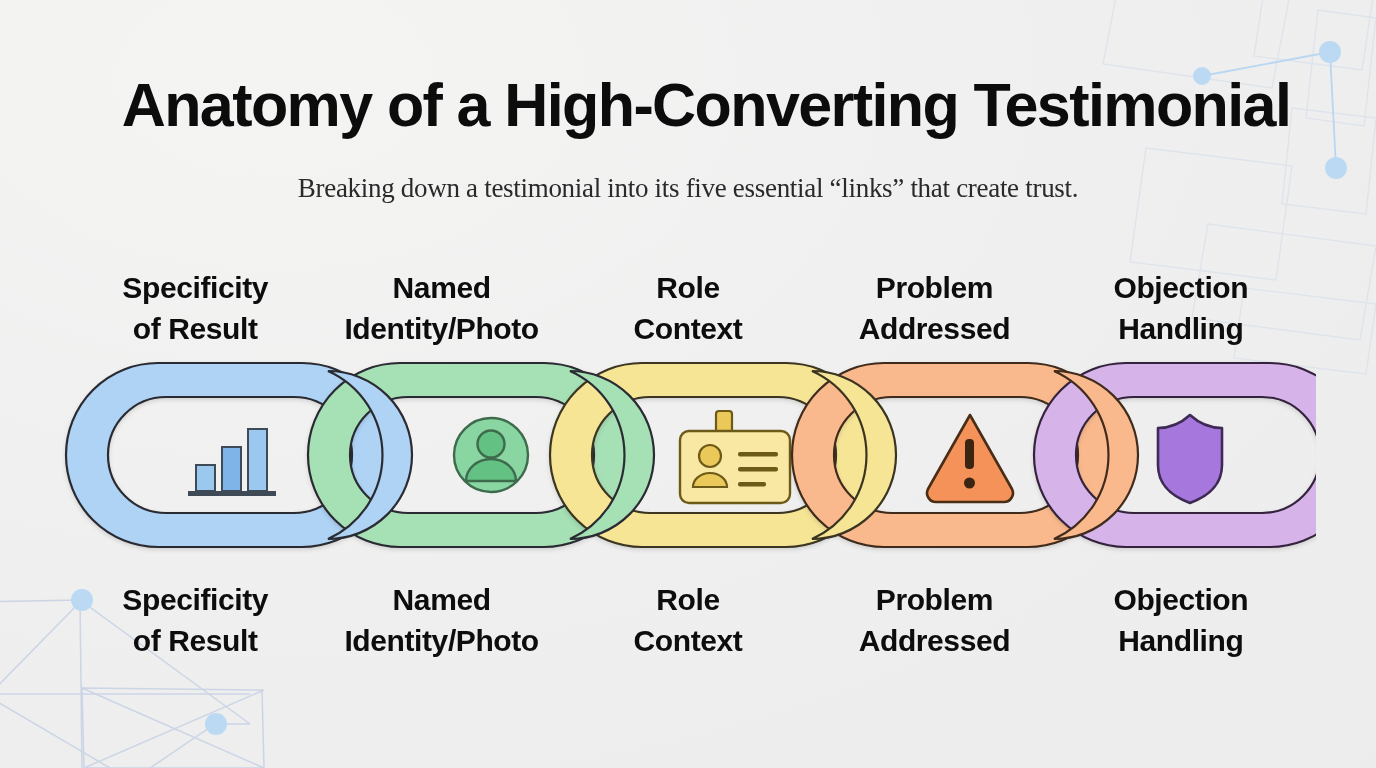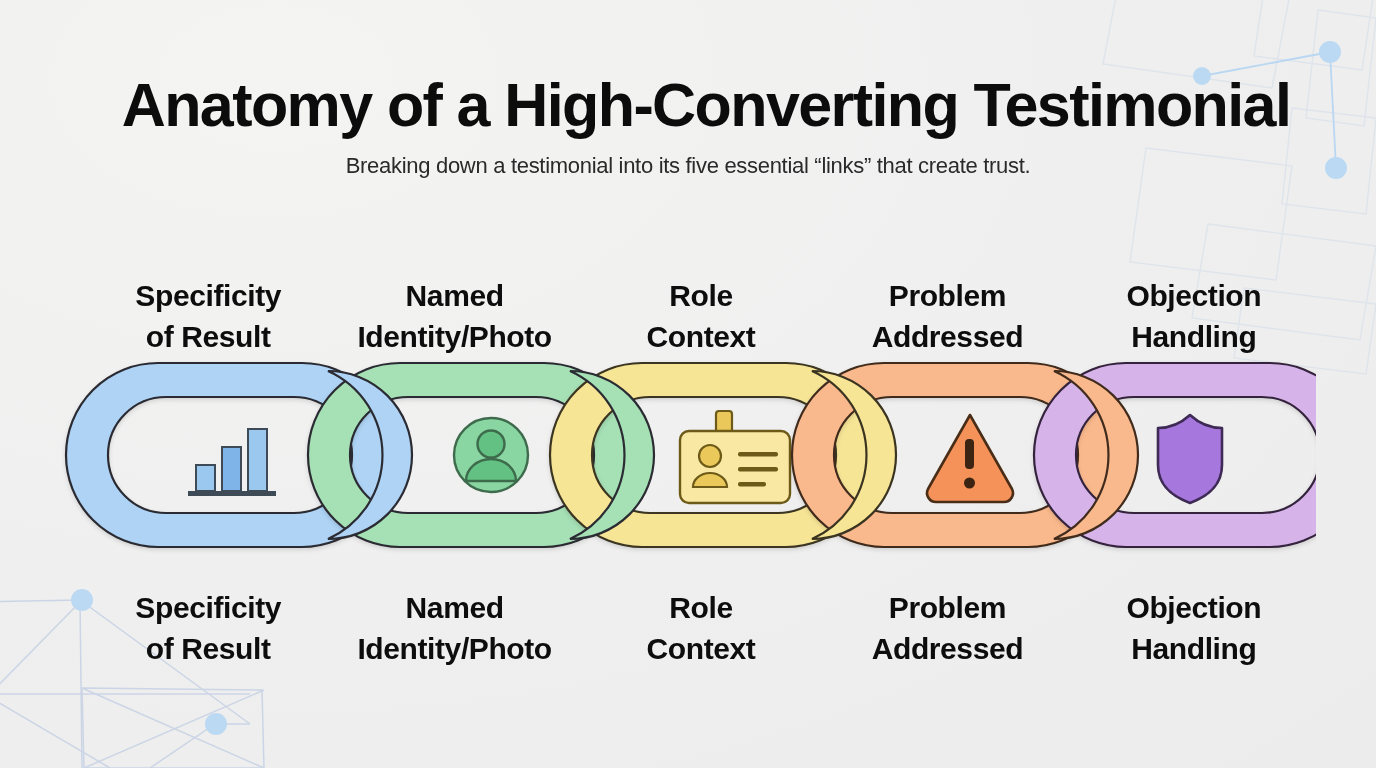--- a/index.html
+++ b/index.html
@@ -31,36 +31,36 @@
   .title {
     font-size:61px;
     font-weight:bold;
     letter-spacing:-1.6px;
     color:#0c0c0c;
     line-height:1.04;
     white-space:nowrap;
     padding-left:36px;
   }
   .subtitle {
-    margin-top:16px;
-    font-size:22px;
+    margin-top:36px;
+    font-size:27px;
     font-weight:400;
     color:#2a2a2a;
     letter-spacing:-0.3px;
     white-space:nowrap;
+    font-family:Liberation Serif, serif;
   }
 
   
   .label-row {
     position:absolute;
-    left:85px;
+    left:72px;
     width:1232px;
     display:flex;
     z-index:4;
-    margin-top:8px;
   }
   .label-row.top { top:268px; align-items:flex-start; }
   .label-row.bottom { top:580px; align-items:flex-start; }
 
   .label-cell {
     flex:1 1 0;
     text-align:center;
     font-size:30px;
     font-weight:bold;
     color:#0d0d0d;

